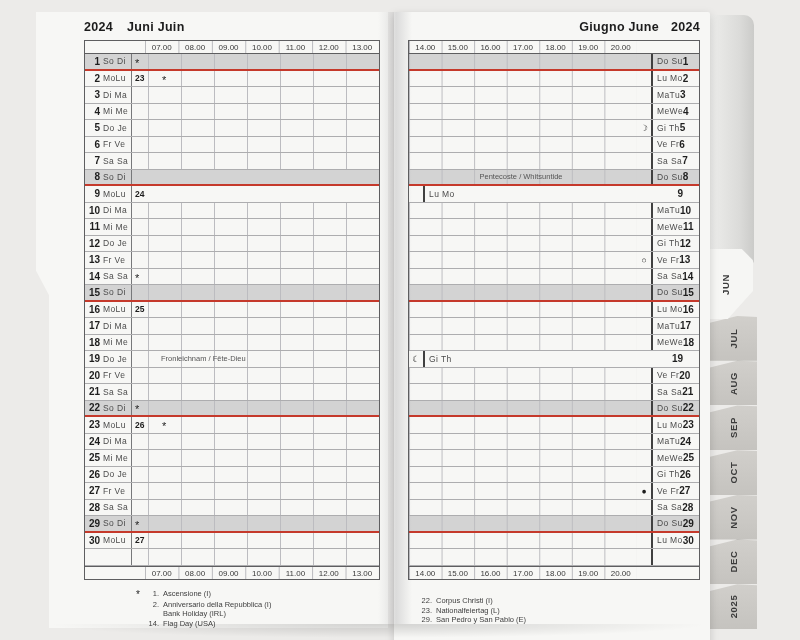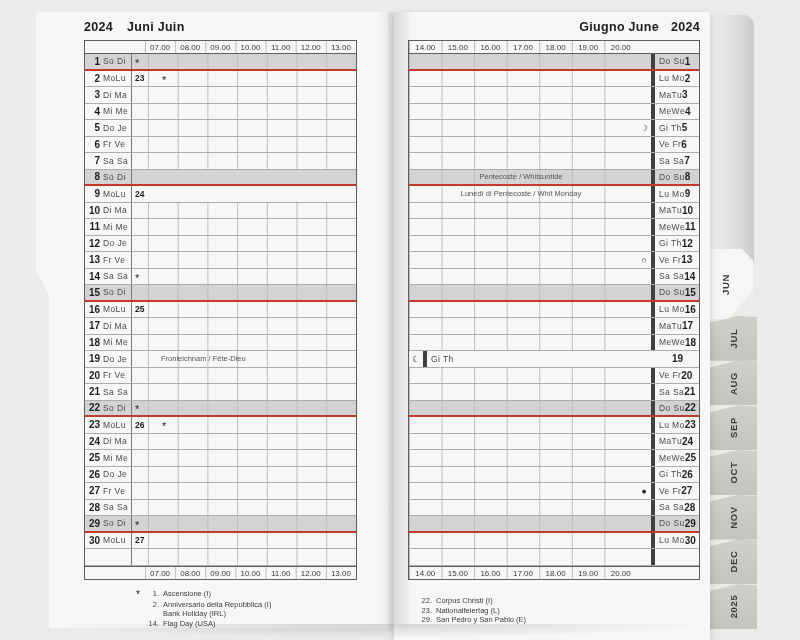--- a/index.html
+++ b/index.html
@@ -32,21 +32,21 @@
 
   
   .title{position:absolute;top:8px;font-size:12.5px;font-weight:bold;color:#1c1c1c;letter-spacing:0.3px;}
   .title-l{left:48px;}
   .title-r{left:14px;width:292px;text-align:right;}
   .title .gap{margin-left:14px;}
   .title .gap2{margin-left:12px;}
 
   
   .cal{position:absolute;top:28px;border:1px solid #5e5e60;box-sizing:border-box;background:#f7f7f5;}
-  .cal-l{left:48px;width:273px;}
+  .cal-l{left:48px;width:296px;}
   .cal-r{left:14px;width:292px;}
   .hdr{height:13px;display:flex;align-items:center;box-sizing:border-box;}
   .hdr-top{border-bottom:1px solid #5e5e60;}
   .hdr-bot{border-top:1px solid #5e5e60;}
   .sp-l{width:60px;height:100%;}
   .hgrid{flex:1;height:100%;display:flex;
     background-image:linear-gradient(to right,#b9b9bd 1px,transparent 1px);
     background-size:calc(100%/7) 100%;}
   .hgrid-r{width:228px;flex:none;}
   .hcell{flex:1;text-align:center;font-size:8px;color:#3a3a3a;line-height:13px;}
@@ -63,21 +63,21 @@
   .gstar{margin-left:14px;}
   .note{margin-left:13px;font-size:7.5px;color:#555;white-space:nowrap;}
   .star{font-size:11px;line-height:1;position:relative;top:2px;color:#1e1e1e;font-weight:normal;}
 
   
   .cell-grid-r{width:228px;flex:none;display:flex;align-items:center;justify-content:center;padding-right:4px;box-sizing:border-box;
     background-image:linear-gradient(to right,#bcbcc0 1px,transparent 1px);
     background-size:calc(100%/7) 100%;}
   .note-r{font-size:7.5px;color:#555;white-space:nowrap;}
   .cell-moon{width:14px;flex:none;display:flex;align-items:center;justify-content:center;font-size:8.5px;color:#1e1e1e;}
-  .cell-day-r{flex:1;display:flex;align-items:center;justify-content:space-between;border-left:4px solid #404040;
+  .cell-day-r{flex:1;display:flex;align-items:center;justify-content:space-between;border-left:2px solid #404040;
     box-sizing:border-box;padding:0 16px 0 4px;}
   .cell-day-r .dnum{width:auto;}
   .cell-day-r .dnames{margin-left:0;}
 
   
   .fnotes{position:absolute;font-size:7.5px;color:#3e3e3e;line-height:9.5px;}
   .fn-l{left:100px;top:577px;}
   .fn-r{left:24px;top:584px;}
   .fn-row{display:flex;}
   .fn-star{width:9px;flex:none;}
@@ -567,23 +567,20 @@
             <div class="cell-grid-r">
               <span class="note-r">Pentecoste / Whitsuntide</span>
             </div>
             <div class="cell-moon"></div>
             <div class="cell-day-r">
               <span class="dnames">Do Su</span>
               <span class="dnum">8</span>
             </div>
           </div>
           <div class="row">
-            <div class="cell-grid-r">
-              <span class="note-r">Lunedì di Pentecoste / Whit Monday</span>
-            </div>
             <div class="cell-moon"></div>
             <div class="cell-day-r">
               <span class="dnames">Lu Mo</span>
               <span class="dnum">9</span>
             </div>
           </div>
           <div class="row">
             <div class="cell-grid-r"></div>
             <div class="cell-moon"></div>
             <div class="cell-day-r">

